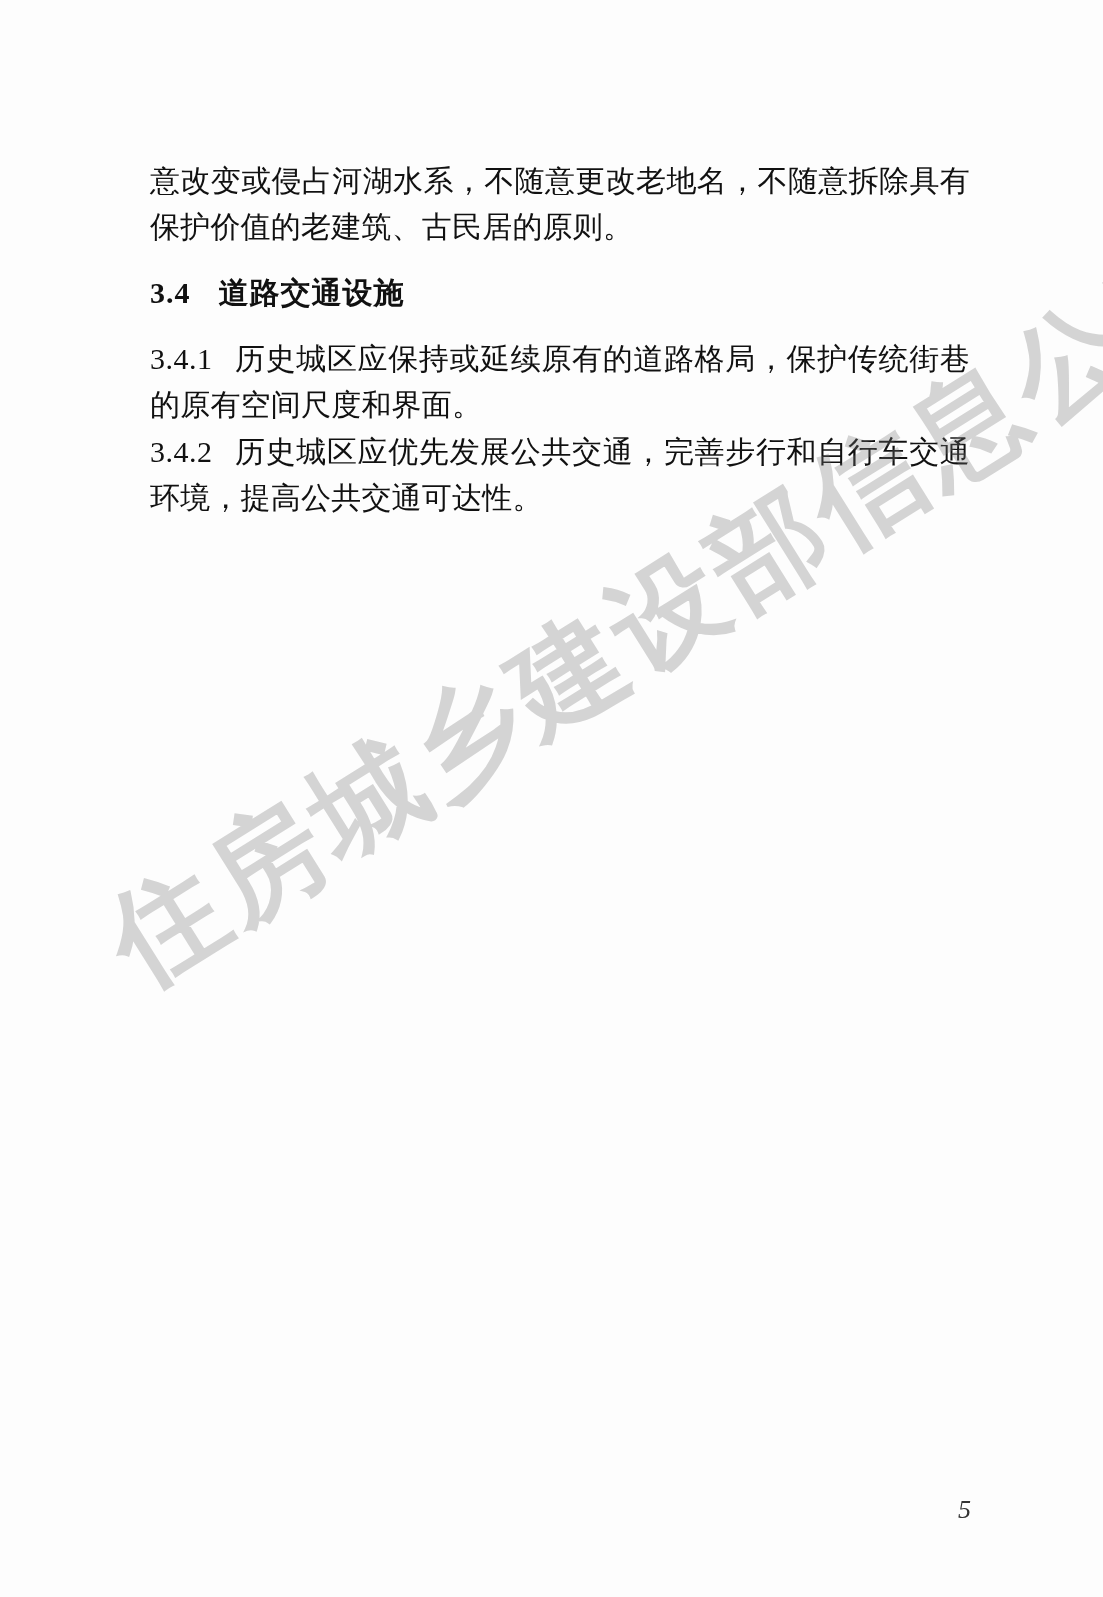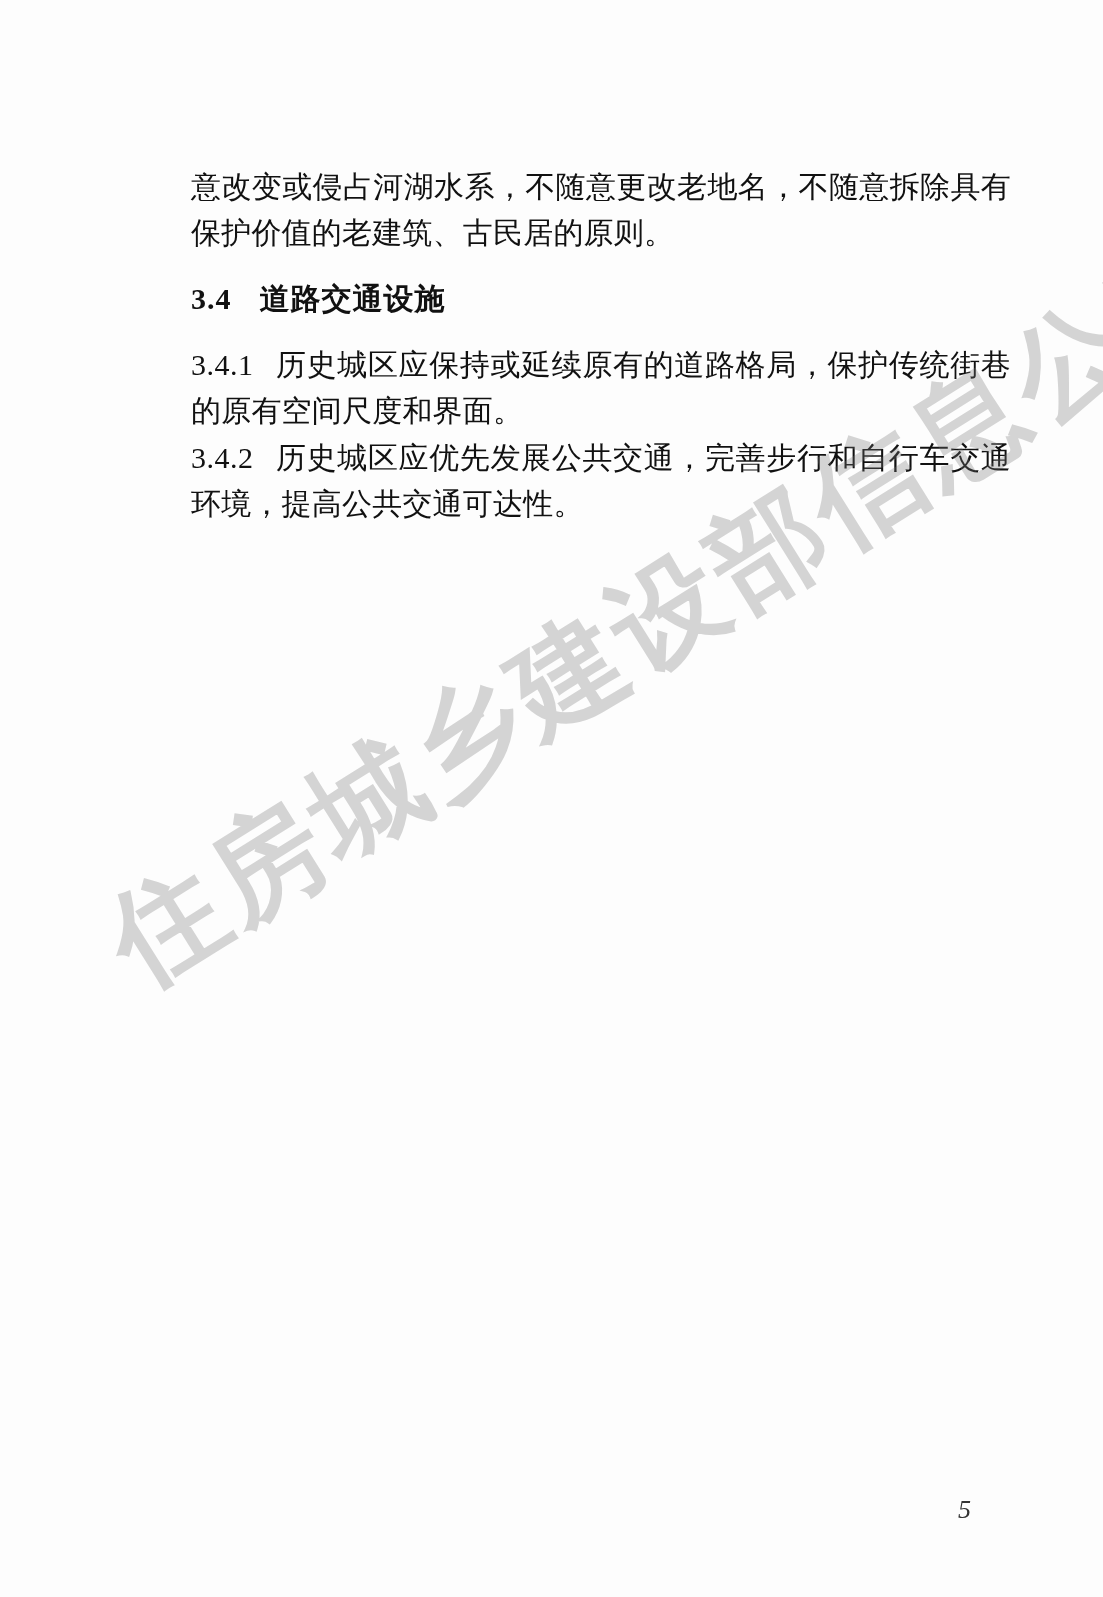--- a/index.html
+++ b/index.html
@@ -12,23 +12,22 @@
     width: 1103px;
     height: 1597px;
     background: #fdfdfd;
     overflow: hidden;
     font-family: "Liberation Serif", "DejaVu Serif", serif;
     color: #111111;
   }
   .content {
     position: absolute;
     left: 150px;
-    top: 164px;
+    top: 158px;
     width: 820px;
-    margin-left: 41px;
   }
   .para {
     font-size: 30px;
     line-height: 1.52;
     text-align: justify;
     text-justify: inter-ideograph;
     margin: 0 0 2px 0;
     letter-spacing: 0.2px;
   }
   .para .num {

